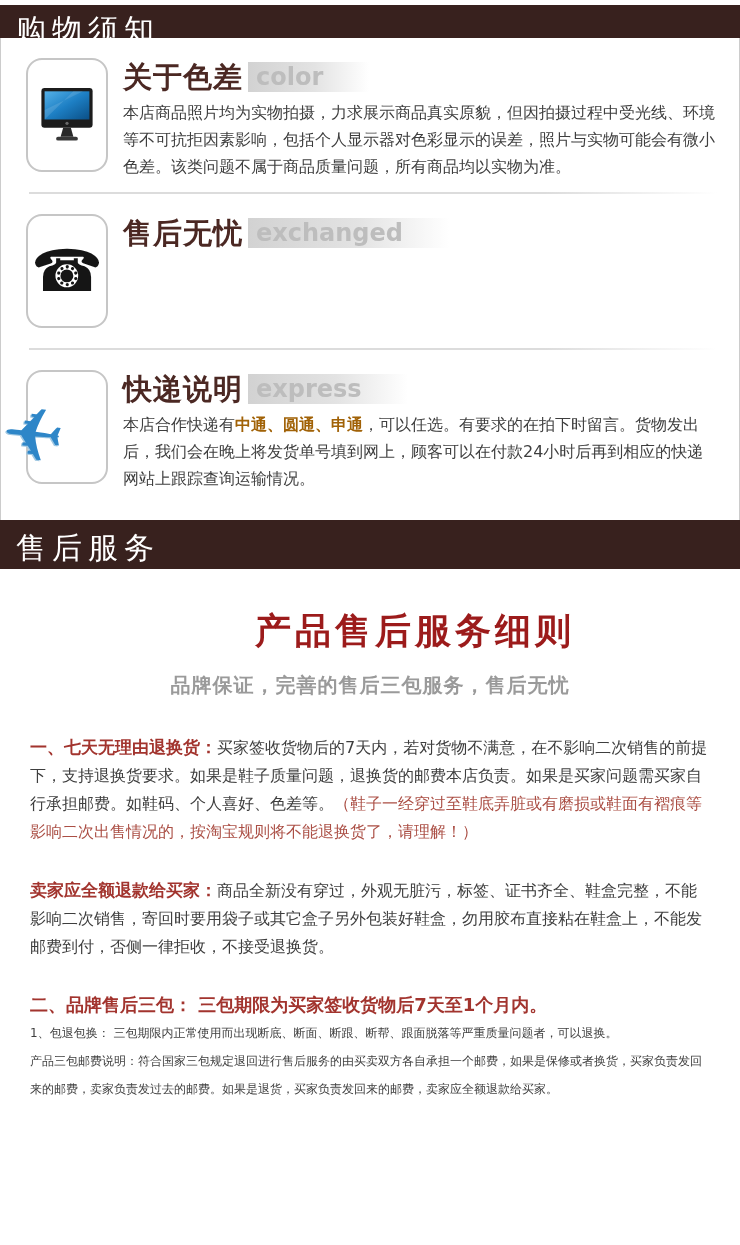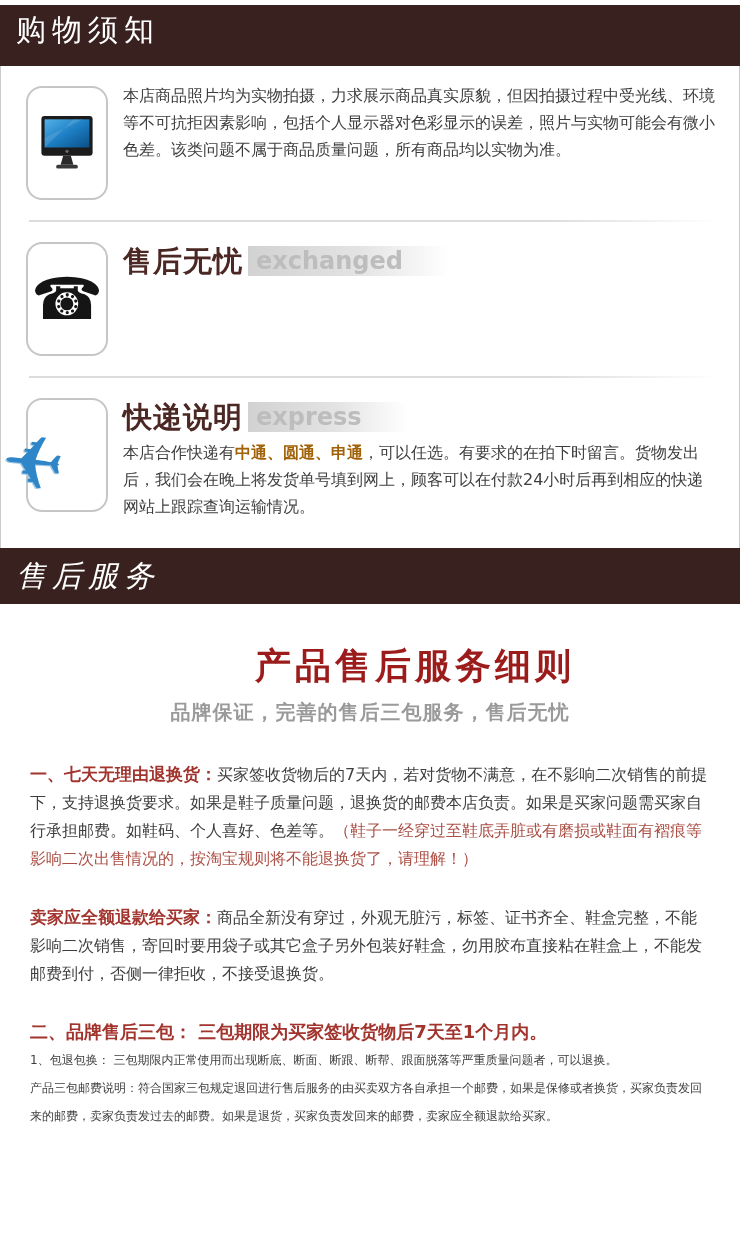--- a/index.html
+++ b/index.html
@@ -4,26 +4,26 @@
 <style>
   * { margin:0; padding:0; box-sizing:border-box; }
   html,body { background:#ffffff; }
   body {
     width:740px; min-height:1245px; margin:0 auto;
     font-family:"DejaVu Sans","Liberation Sans",sans-serif;
     color:#3e3e3e; padding-top:5px;
   }
   
   .band {
-    background:#38211e; color:#ffffff; height:61px; line-height:50px;
+    background:#38211e; color:#ffffff; height:33px; line-height:50px;
     font-family:"DejaVu Serif","Liberation Serif",serif;
     font-size:30px; letter-spacing:6px; padding-left:16px;
     font-weight:400;
   }
-  .band.service-band { height:56px; line-height:56px; margin-top:0;font-style:italic; }
+  .band.service-band { height:49px; line-height:56px; margin-top:0; }
 
   
   .panel {
     border-left:1px solid #cccccc; border-right:1px solid #cccccc;
     padding:12px 0 18px 0;
   }
   .notice-item { position:relative; margin:4px 20px 8px 25px; padding-left:97px; min-height:128px; }
   .icon-box {
     position:absolute; left:0; top:4px; width:82px; height:114px;
     border:2px solid #c6c6c6; border-radius:16px; background:#ffffff;
@@ -56,21 +56,21 @@
   
   .service-body { padding:20px 30px 30px 30px; }
   .service-title {
     text-align:center; transform:translateX(45px);
     font-family:"DejaVu Serif","Liberation Serif",serif;
     font-size:36px; font-weight:bold; color:#9c1b1b; letter-spacing:4px;
     margin-top:18px;
   }
   .service-subtitle {
     text-align:center; font-size:20px; font-weight:bold; color:#9a9a9a;
-    letter-spacing:1px; margin-top:8px; margin-bottom:34px;
+    letter-spacing:1px; margin-top:16px; margin-bottom:34px;
   }
   .policy { font-size:16px; line-height:28px; margin-bottom:30px; }
   .policy-lead { color:#a2342e; font-weight:bold; font-size:17px; }
   .policy-warning { color:#ab4f45; }
   .policy-heading { color:#a2342e; font-weight:bold; font-size:18px; line-height:28px; }
   .policy-line { font-size:12px; line-height:28px; color:#3e3e3e; }
 
   
   .monitor-svg { width:64px; height:62px; display:block; }
 </style>
@@ -95,20 +95,24 @@
             </linearGradient>
           </defs>
           <rect x="10" y="6" width="80" height="62" rx="5" fill="#1c1c1c"></rect>
           <rect x="15" y="11" width="70" height="44" fill="url(#scr)"></rect>
           <polygon points="15,55 60,11 75,11 15,40" fill="#ffffff" opacity="0.12"></polygon>
           <circle cx="50" cy="61" r="2.5" fill="#6a6a6a"></circle>
           <polygon points="44,68 56,68 60,82 40,82" fill="#2a2a2a"></polygon>
           <rect x="33" y="82" width="34" height="6" rx="3" fill="#383838"></rect>
         </svg>
       </span>
+    </div>
+    <div class="notice-title-row">
+      <span class="notice-title">关于色差</span>
+      <span class="notice-tag">color</span>
     </div>
     <div class="notice-body">本店商品照片均为实物拍摄，力求展示商品真实原貌，但因拍摄过程中受光线、环境等不可抗拒因素影响，包括个人显示器对色彩显示的误差，照片与实物可能会有微小色差。该类问题不属于商品质量问题，所有商品均以实物为准。</div>
   </div>
 
   <div class="divider"></div>
 
   <div class="notice-item">
     <div class="icon-box">
       <span class="glyph">☎</span>
     </div>

